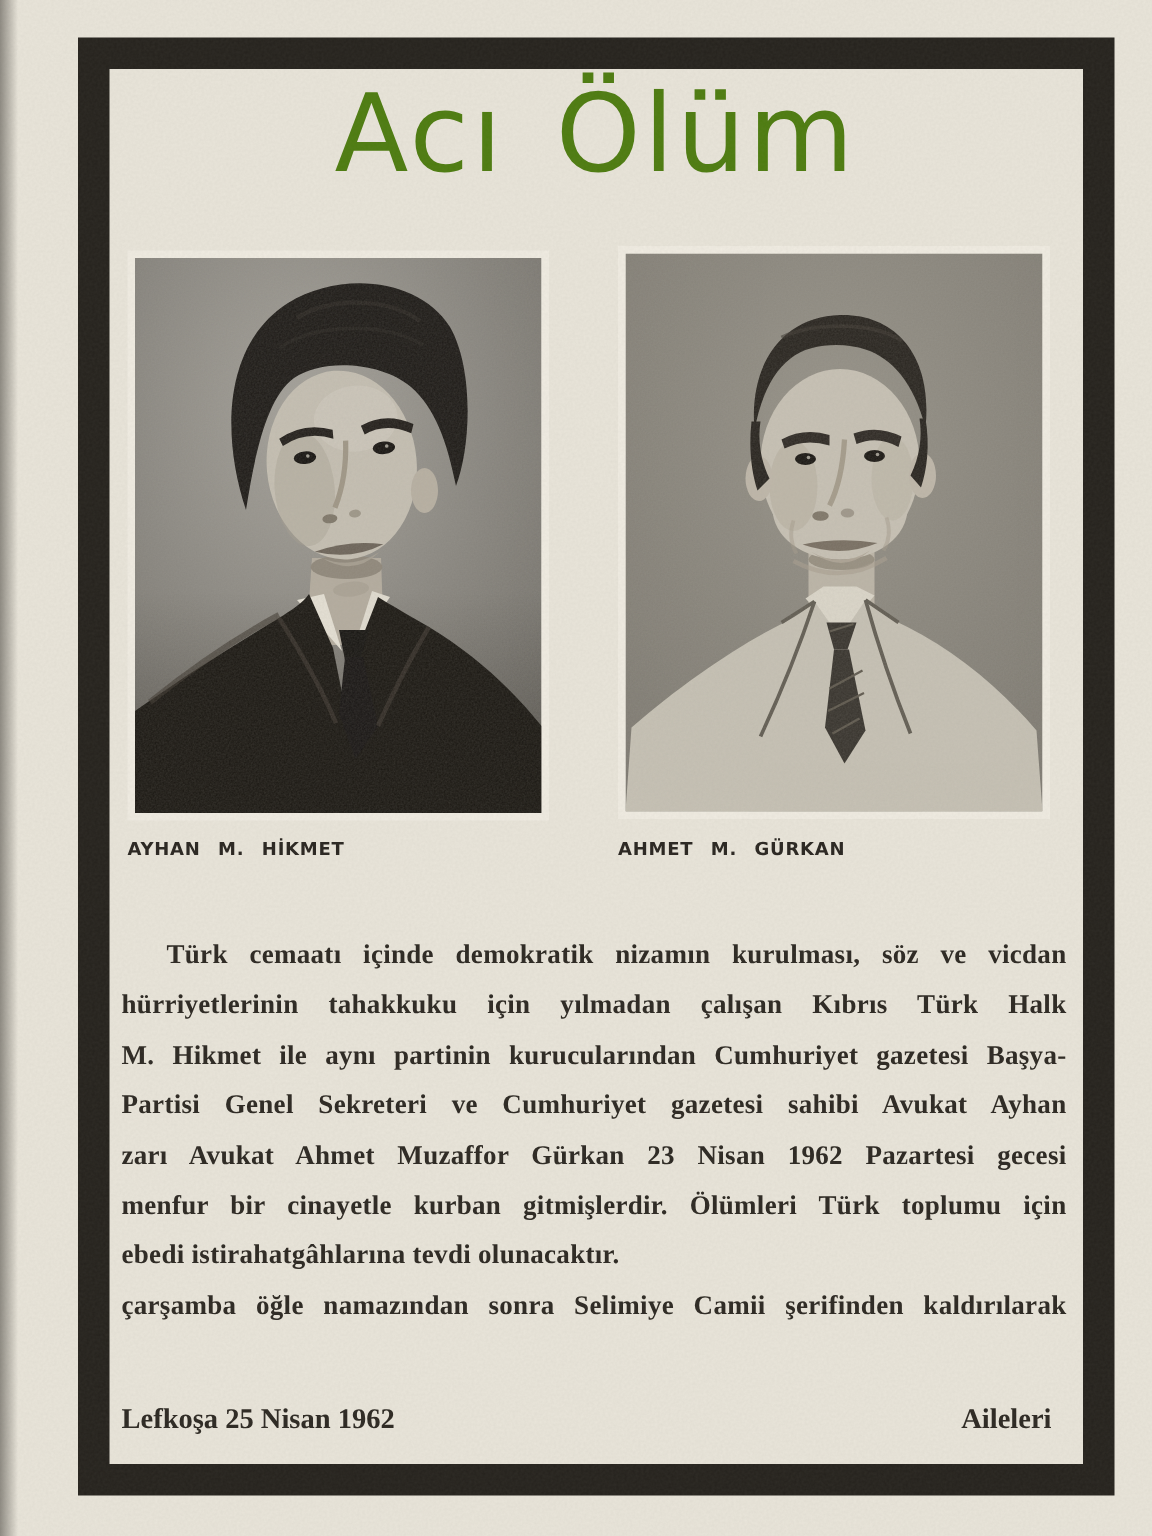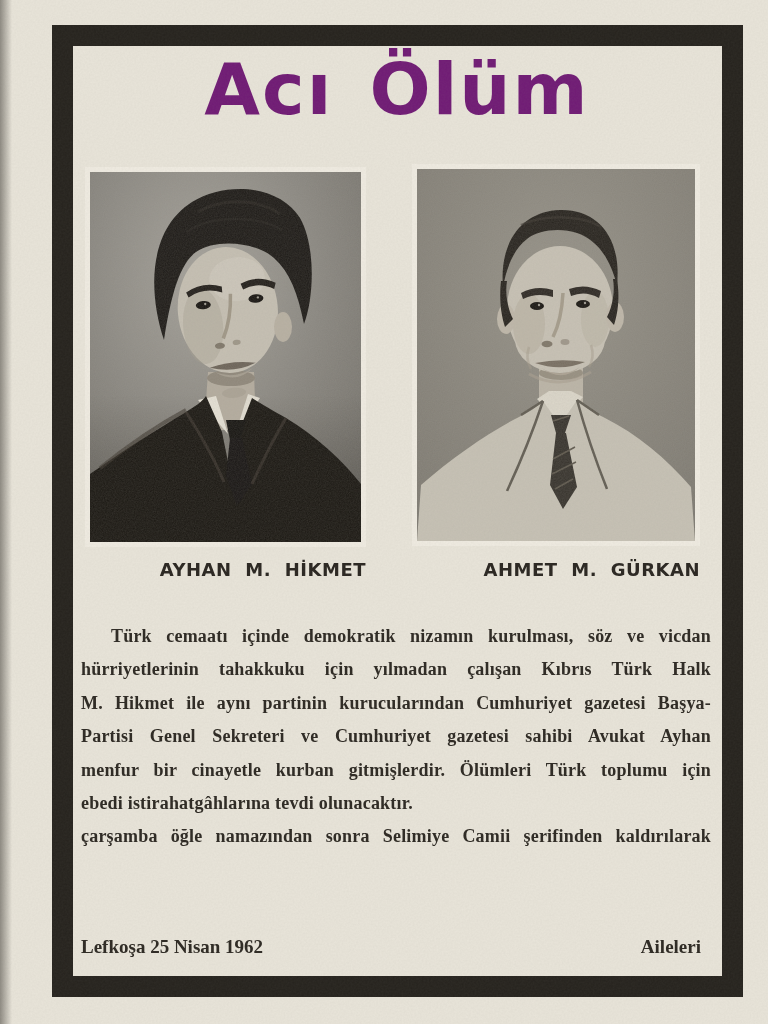--- a/index.html
+++ b/index.html
@@ -13,33 +13,33 @@
     background:linear-gradient(90deg, rgba(35,32,27,.45), rgba(35,32,27,0));
     z-index:5; pointer-events:none;
   }
   .paper-noise { position:absolute; inset:0; z-index:4; pointer-events:none; }
   .frame {
     position:absolute; left:52px; top:25px; width:691px; height:972px;
     border:21px solid #25221d; box-sizing:border-box; z-index:1;
   }
   .title {
     position:absolute; left:73px; top:50px; width:648px; margin:0; z-index:2;
-    text-align:center; font-family:"DejaVu Sans", sans-serif; font-weight:bold;
+    text-align:center; font-family:"DejaVu Sans", sans-serif; font-weight:normal;
     font-size:72px; line-height:78px; letter-spacing:2px; word-spacing:9px;
-    color:#701a75;
+    color:#4d7c0f;
   }
   .photo {
     position:absolute; background:#f0ece2; padding:5px; box-sizing:border-box; z-index:2;
   }
   .photo-left  { left:85px;  top:167px; width:281px; height:380px; }
   .photo-right { left:412px; top:164px; width:288px; height:382px; }
   .photo svg { display:block; width:100%; height:100%; }
   .caption {
-    position:absolute; top:559px; z-index:2; text-align:right;
-    font-family:"DejaVu Sans", sans-serif; font-weight:bold; font-size:18px;
+    position:absolute; top:559px; z-index:2; text-align:left;
+    font-family:"DejaVu Sans", sans-serif; font-weight:bold; font-size:12px;
     letter-spacing:.5px; word-spacing:7px; color:#292520;
   }
   .caption-left  { left:85px;  width:281px; }
   .caption-right { left:412px; width:288px; }
   .bodytext {
     position:absolute; left:81px; top:620px; width:630px; z-index:2;
     color:#2c2822; font-size:18px; font-weight:bold; line-height:33.4px;
     letter-spacing:.2px;
   }
   .line { text-align:justify; text-align-last:justify; }
@@ -178,20 +178,21 @@
   </figure>
 
   <div class="caption caption-left">AYHAN M. HİKMET</div>
   <div class="caption caption-right">AHMET M. GÜRKAN</div>
 
   <div class="bodytext">
     <div class="line first">Türk cemaatı içinde demokratik nizamın kurulması, söz ve vicdan</div>
     <div class="line">hürriyetlerinin tahakkuku için yılmadan çalışan Kıbrıs Türk Halk</div>
     <div class="line">M. Hikmet ile aynı partinin kurucularından Cumhuriyet gazetesi Başya-</div>
     <div class="line">Partisi Genel Sekreteri ve Cumhuriyet gazetesi sahibi Avukat Ayhan</div>
+    <div class="line">zarı Avukat Ahmet Muzaffor Gürkan 23 Nisan 1962 Pazartesi gecesi</div>
     <div class="line">menfur bir cinayetle kurban gitmişlerdir. Ölümleri Türk toplumu için</div>
     <div class="line last">ebedi istirahatgâhlarına tevdi olunacaktır.</div>
     <div class="line">çarşamba öğle namazından sonra Selimiye Camii şerifinden kaldırılarak</div>
   </div>
 
   <div class="footer">
     <span>Lefkoşa 25 Nisan 1962</span>
     <span class="sig">Aileleri</span>
   </div>
 

